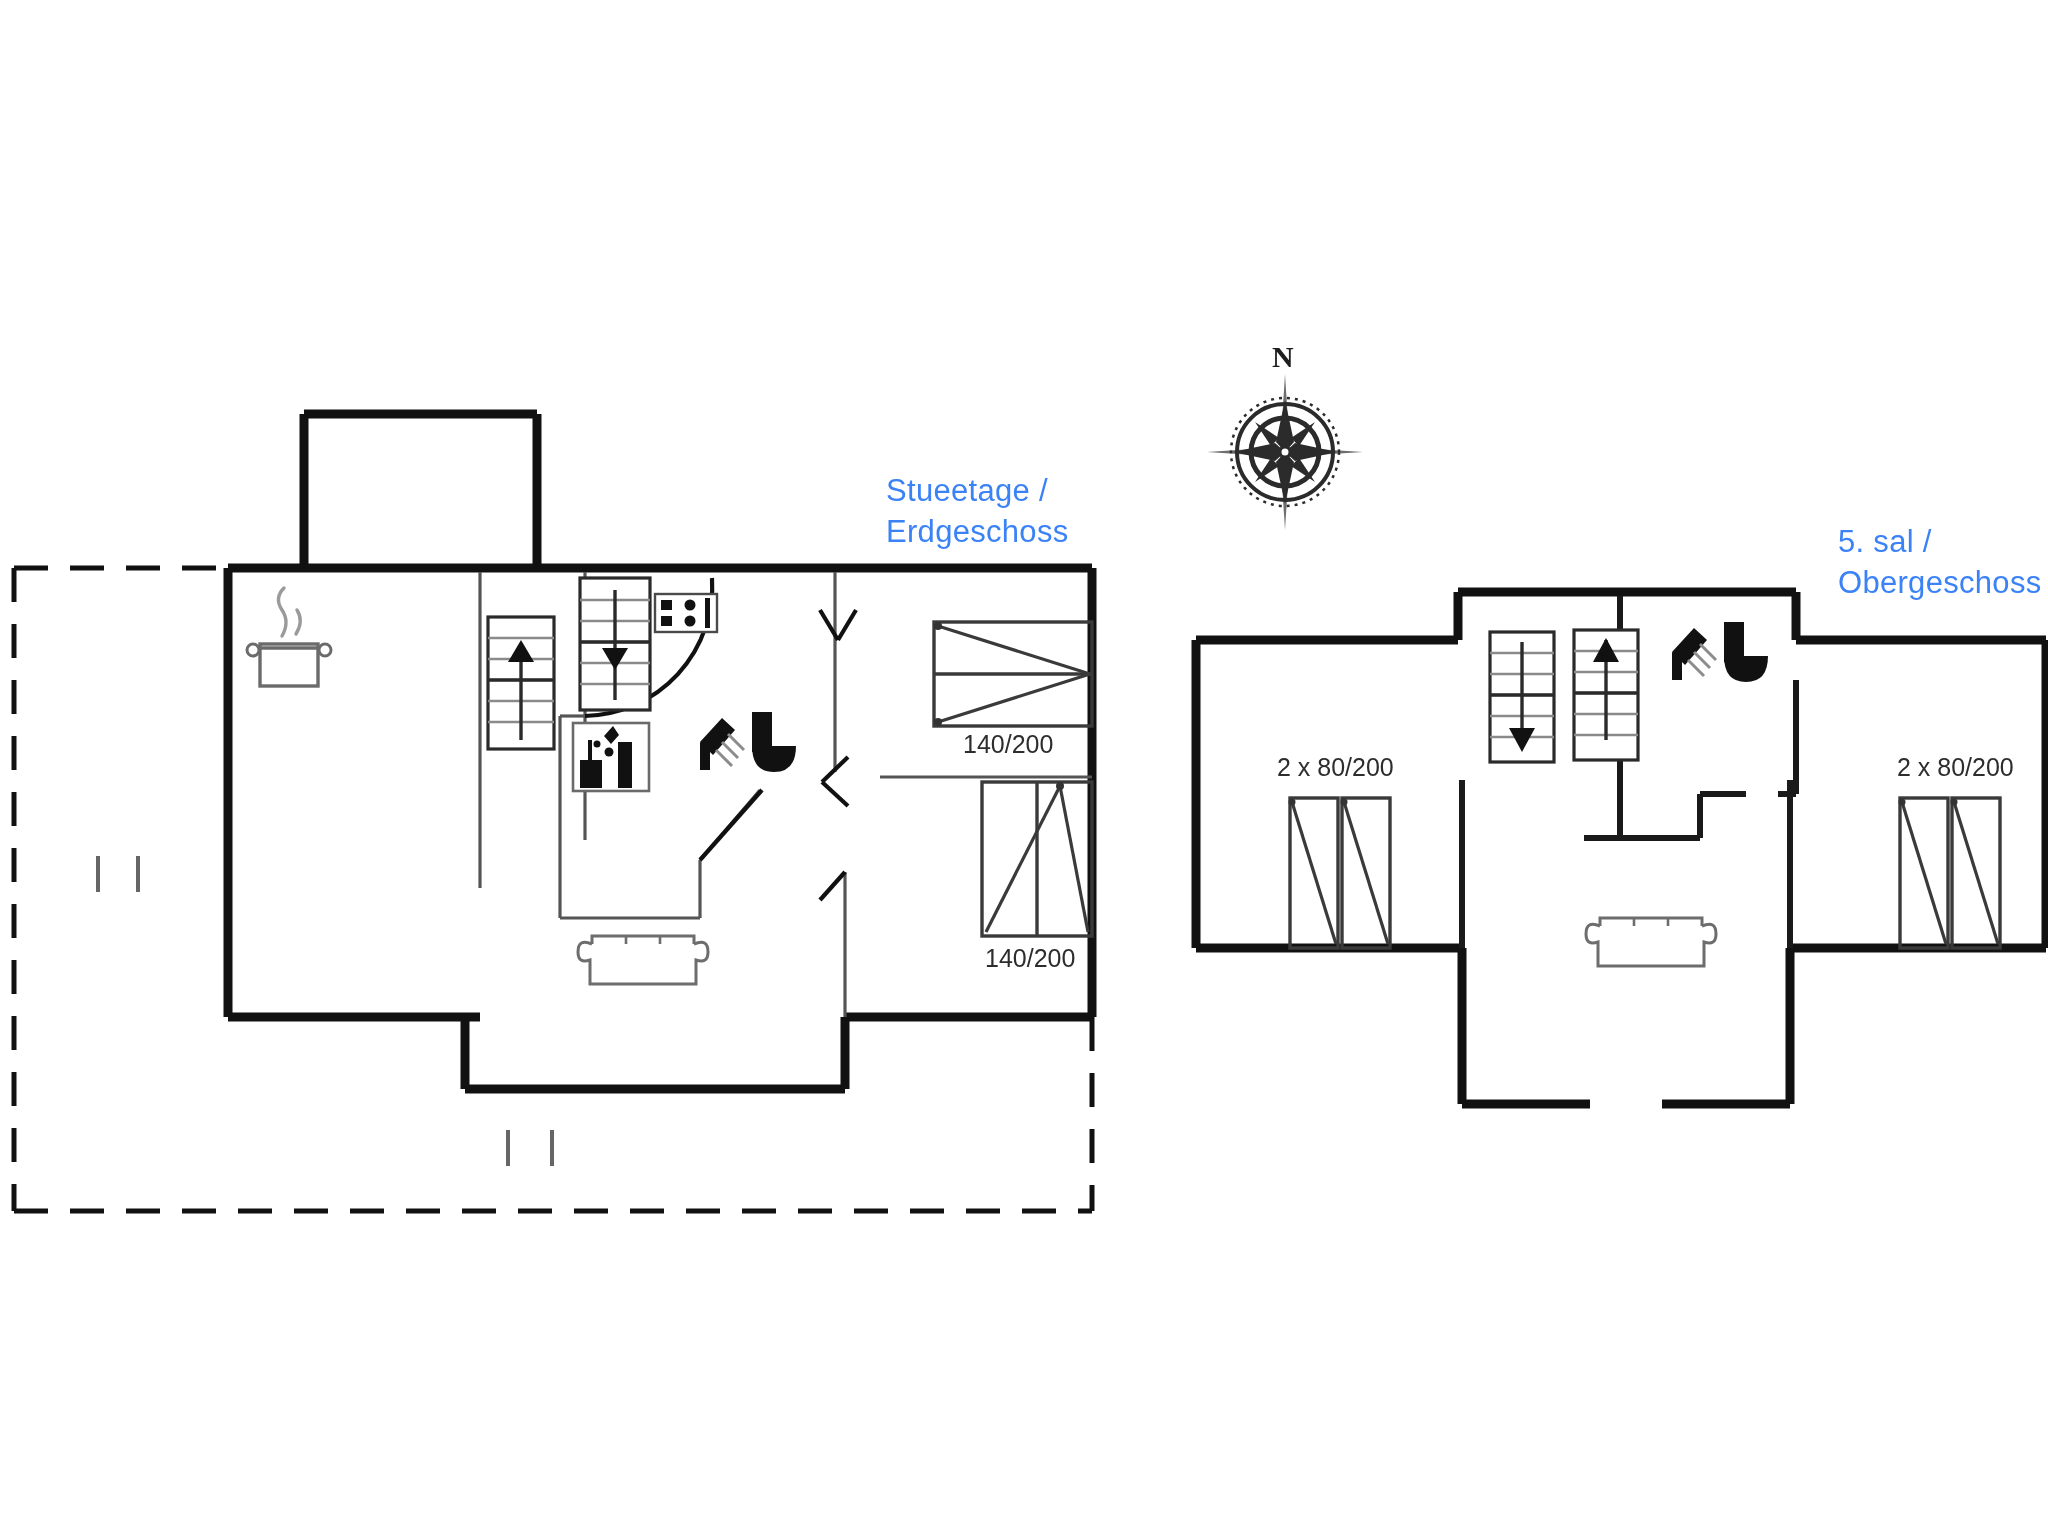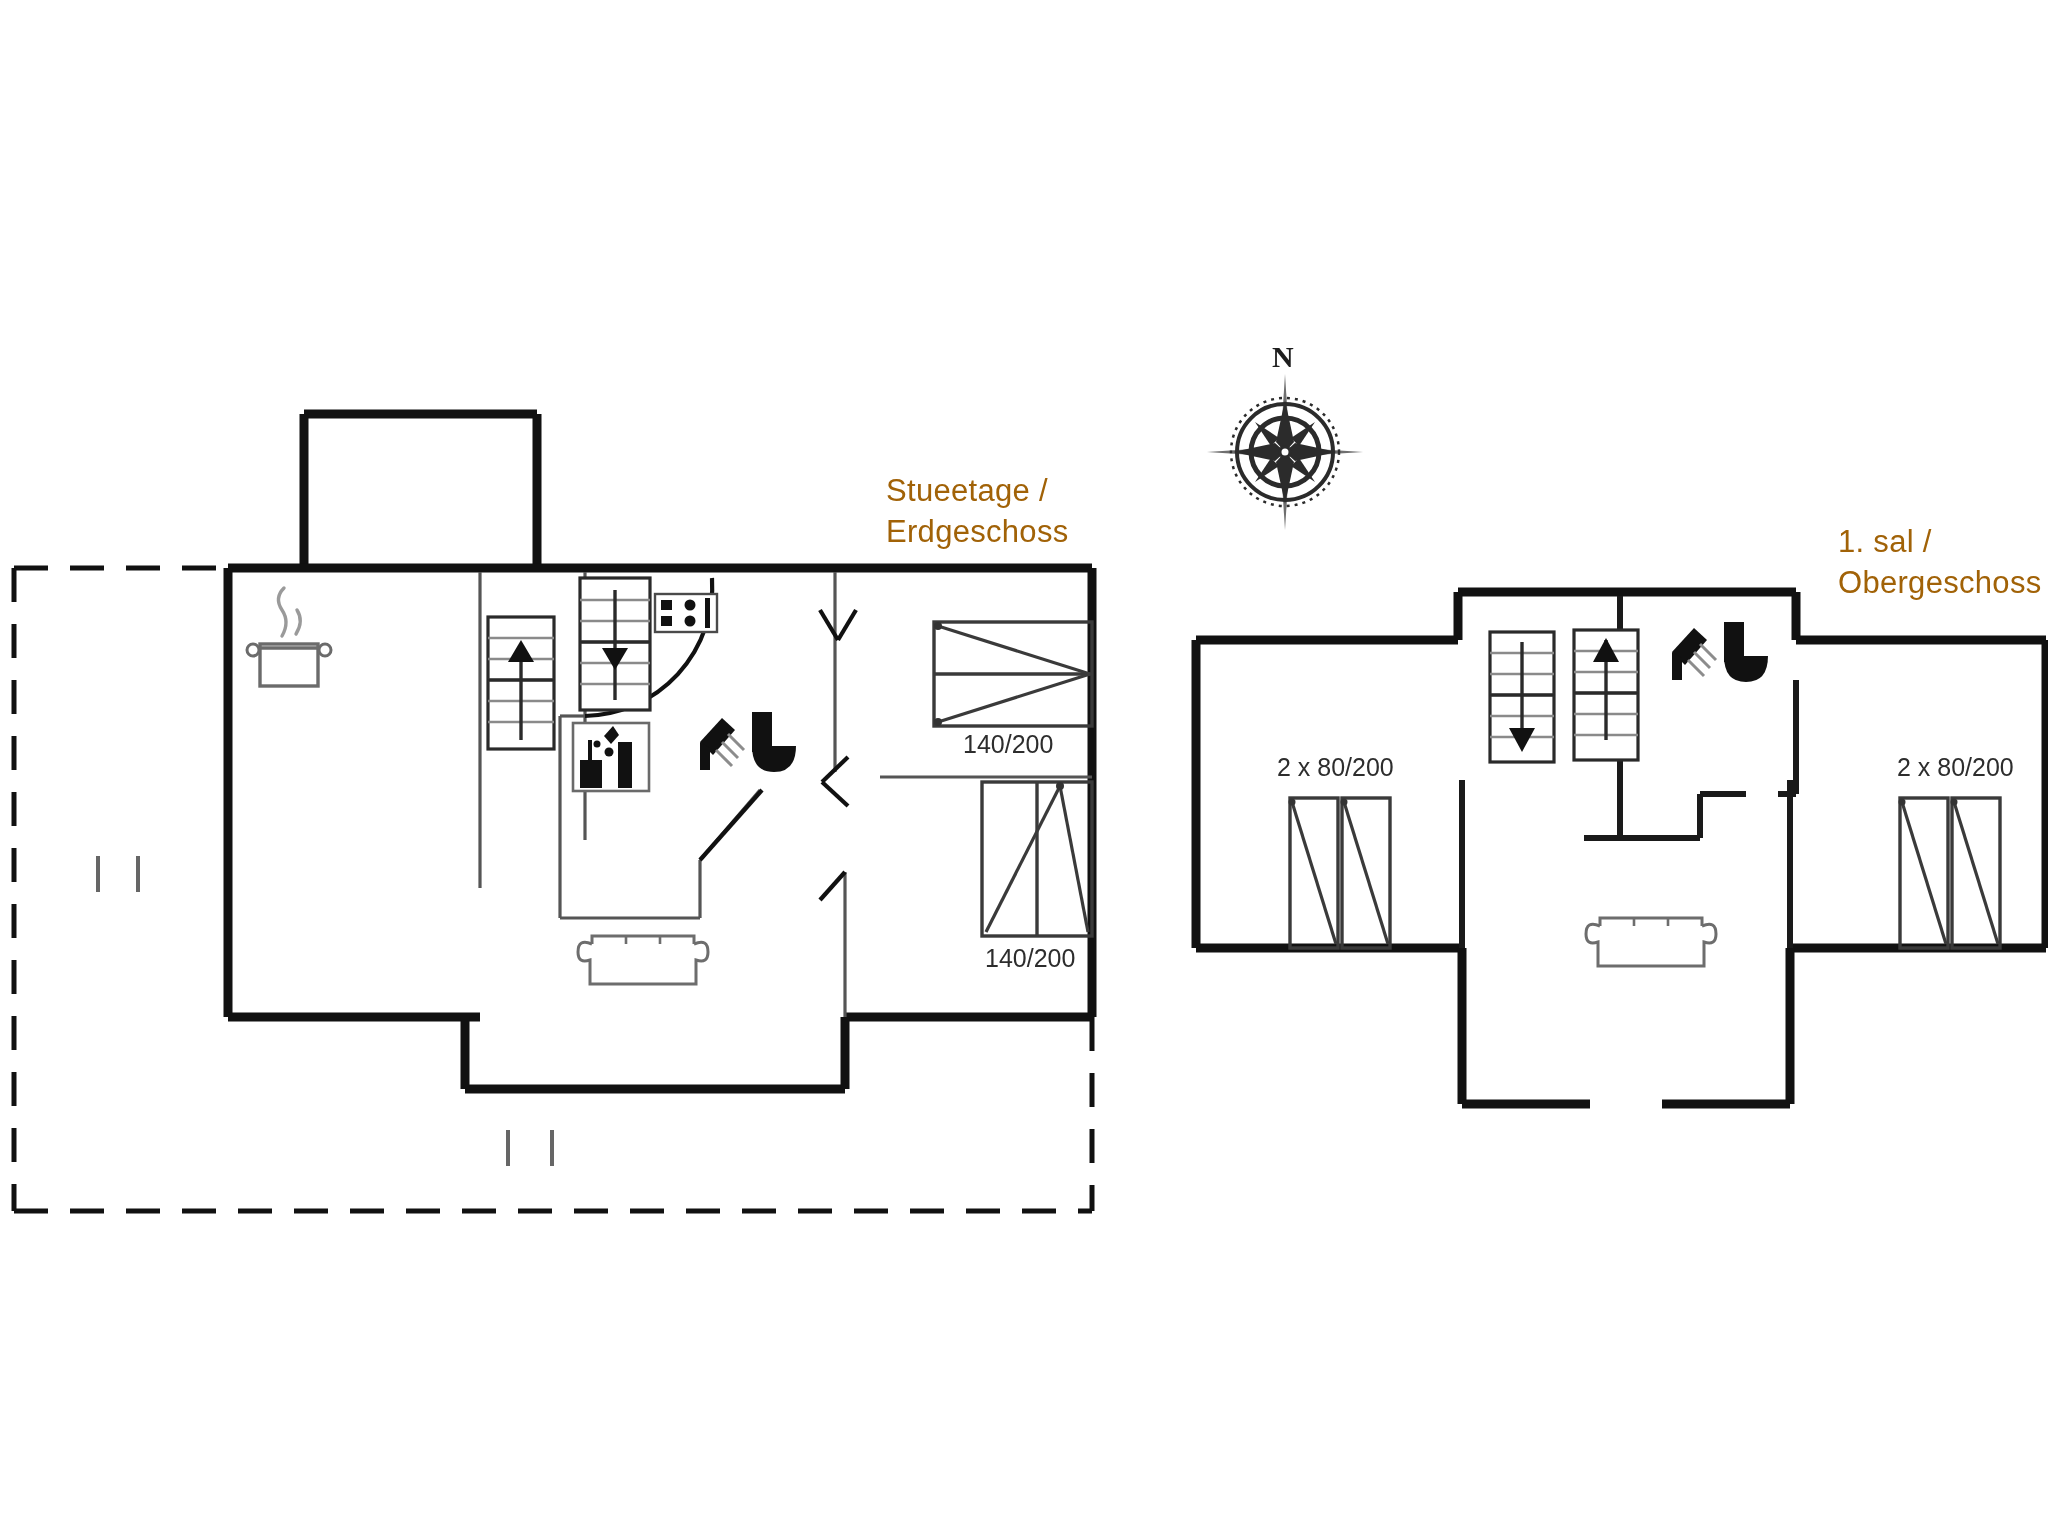--- a/index.html
+++ b/index.html
@@ -41,21 +41,21 @@
   .steam       { stroke: #9a9a9a; stroke-width: 3.4; fill: none; stroke-linecap: round; }
   .doorswing   { stroke: #111111; stroke-width: 4.2; fill: none; }
   .jamb        { stroke: #111111; stroke-width: 4.2; fill: none; stroke-linecap: butt; }
   .compass     { fill: #2b2b2b; }
   .compass-lt  { fill: #6f6f6f; }
 
   .floor-label {
     position: absolute;
     font-size: 31px;
     line-height: 41px;
-    color: #a16207;
+    color: #3b82f6;
     letter-spacing: 0.3px;
     white-space: pre-line;
     font-family: "Liberation Sans", sans-serif;
   }
   #label-ground { left: 886px; top: 470px; }
   #label-upper  { left: 1838px; top: 521px; }
 
   .bed-label {
     position: absolute;
     font-size: 25px;
@@ -375,21 +375,21 @@
         <path class="beddiag" d="M 1954 802 L 1998 944"></path>
         <circle cx="1902" cy="802" r="3.5" fill="#333"></circle>
         <circle cx="1954" cy="802" r="3.5" fill="#333"></circle>
       </g>
     </g>
   </svg>
 
   <div class="floor-label" id="label-ground">Stueetage /
 Erdgeschoss</div>
 
-  <div class="floor-label" id="label-upper">1. sal /
+  <div class="floor-label" id="label-upper">5. sal /
 Obergeschoss</div>
 
   <div id="compass-n">N</div>
 
   <div class="bed-label" id="bedlabel-g1">140/200</div>
 
   <div class="bed-label" id="bedlabel-g2">140/200</div>
 
   <div class="bed-label" id="bedlabel-u1">2 x 80/200</div>
 

